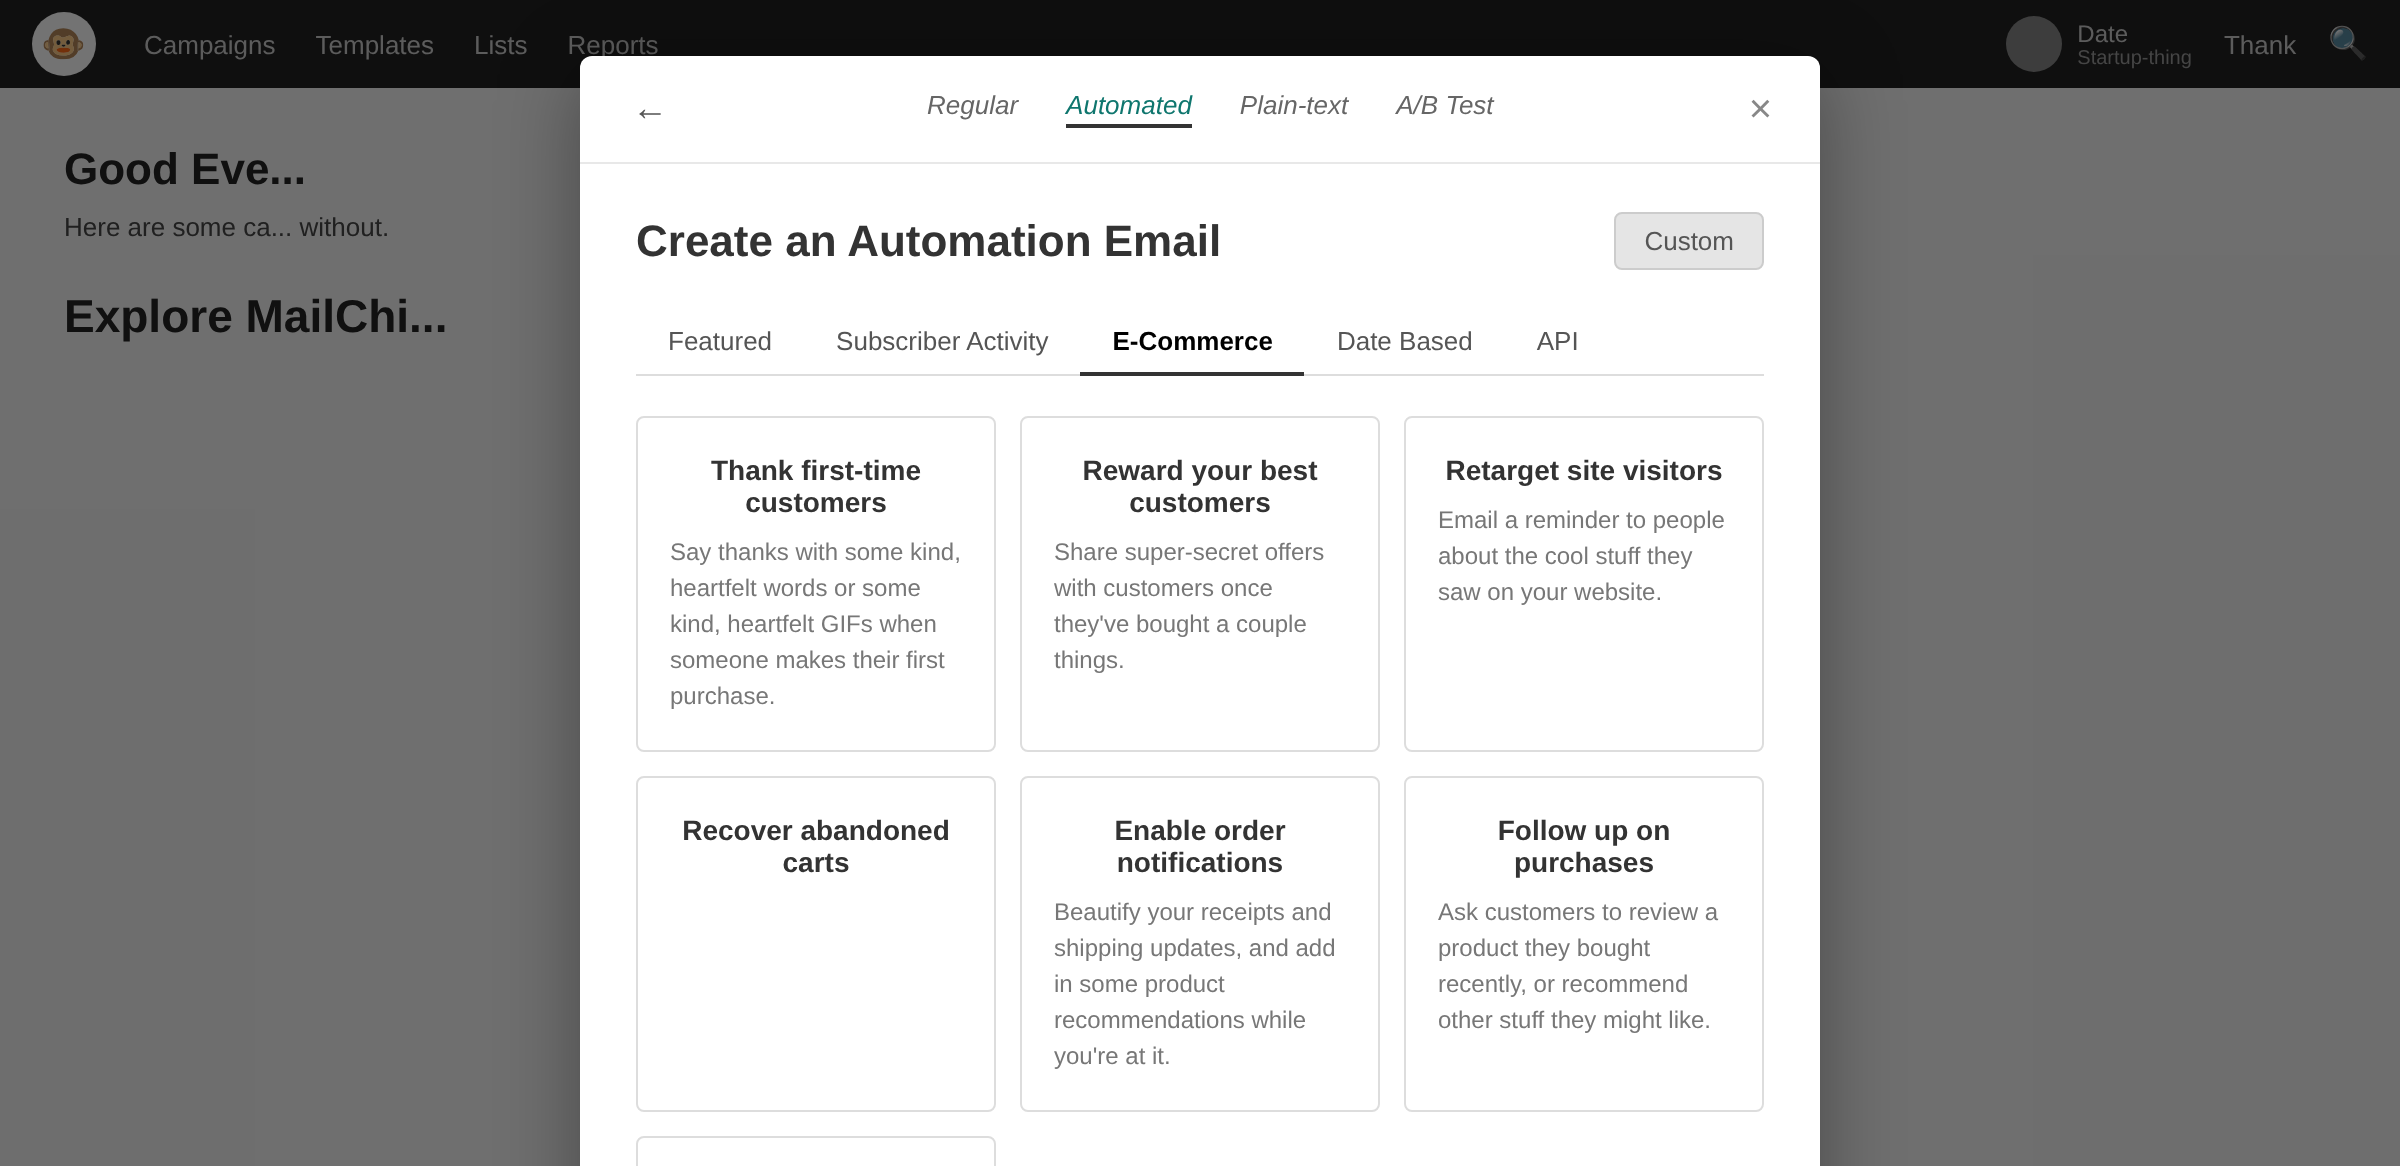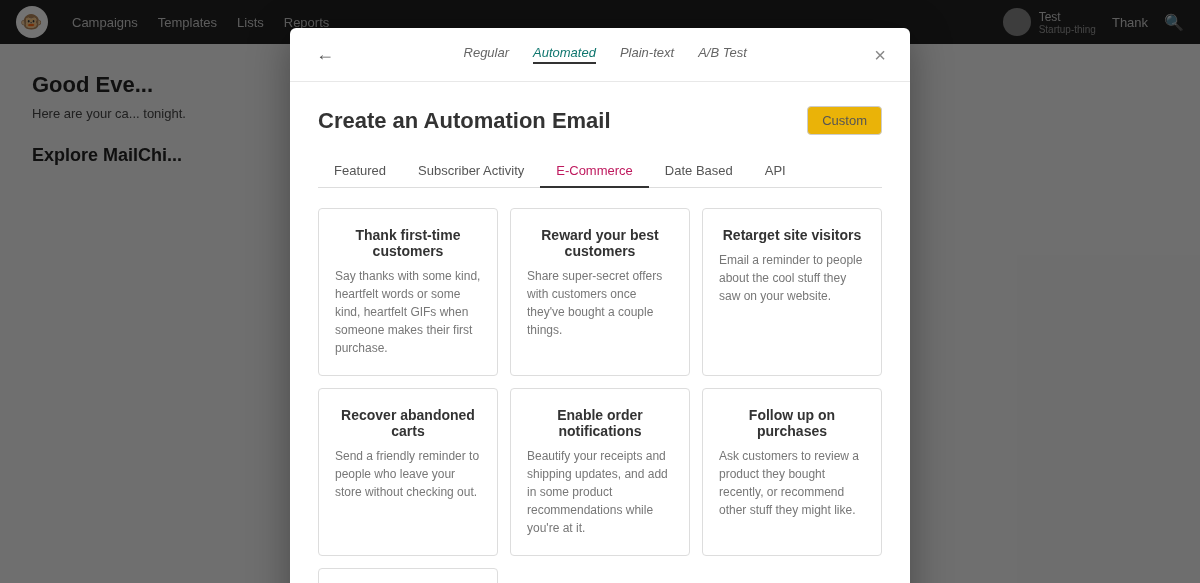--- a/index.html
+++ b/index.html
@@ -96,21 +96,21 @@
       margin-bottom: 8px;
     }
 
     .main-subtitle {
       font-size: 13px;
       color: #666;
       margin-bottom: 24px;
     }
 
     .explore-title {
-      font-size: 18px;
+      font-size: 23px;
       font-weight: 600;
       color: #333;
       margin-bottom: 16px;
     }
 
     
     .overlay {
       position: absolute;
       inset: 0;
       background: rgba(0,0,0,0.55);
@@ -191,21 +191,21 @@
       margin-bottom: 20px;
     }
 
     .modal-title {
       font-size: 22px;
       font-weight: 600;
       color: #333;
     }
 
     .custom-btn {
-      background: #eab308;
+      background: #e5e5e5;
       border: 1px solid #ccc;
       border-radius: 4px;
       padding: 6px 14px;
       font-size: 13px;
       color: #555;
       cursor: pointer;
     }
 
     .sub-tabs {
       display: flex;
@@ -217,23 +217,23 @@
     .sub-tab {
       font-size: 13px;
       color: #555;
       cursor: pointer;
       padding: 8px 16px;
       border-bottom: 2px solid transparent;
       margin-bottom: -1px;
     }
 
     .sub-tab.active {
-      color: #be185d;
+      color: #000000;
       border-bottom: 2px solid #333;
-      font-weight: 400;
+      font-weight: 700;
     }
 
     .cards-grid {
       display: grid;
       grid-template-columns: 1fr 1fr 1fr;
       gap: 12px;
     }
 
     .card {
       border: 1px solid #ddd;
@@ -273,31 +273,31 @@
     <div class="nav-links">
       <span class="nav-link">Campaigns</span>
       <span class="nav-link">Templates</span>
       <span class="nav-link">Lists</span>
       <span class="nav-link">Reports</span>
     </div>
     <div class="nav-right">
       <div class="nav-right-user">
         <div class="nav-avatar"></div>
         <div>
-          <div>Test</div>
+          <div>Date</div>
           <div style="font-size:10px;color:#999">Startup-thing</div>
         </div>
       </div>
       <span class="help-link">Thank</span>
       <span class="search-icon-nav">🔍</span>
     </div>
   </div>
   <div class="main-content">
     <div class="main-title">Good Eve...</div>
-    <div class="main-subtitle">Here are your ca... tonight.</div>
+    <div class="main-subtitle">Here are some ca... without.</div>
     <div class="explore-title">Explore MailChi...</div>
   </div>
 </div>
 
 <div class="overlay"></div>
 
 <div class="modal">
   <div class="modal-header">
     <button class="modal-back-btn">←</button>
     <div class="modal-tabs">
@@ -332,21 +332,20 @@
         <div class="card-desc">Share super-secret offers with customers once they've bought a couple things.</div>
       </div>
 
       <div class="card">
         <div class="card-title">Retarget site visitors</div>
         <div class="card-desc">Email a reminder to people about the cool stuff they saw on your website.</div>
       </div>
 
       <div class="card">
         <div class="card-title">Recover abandoned carts</div>
-        <div class="card-desc">Send a friendly reminder to people who leave your store without checking out.</div>
       </div>
 
       <div class="card">
         <div class="card-title">Enable order notifications</div>
         <div class="card-desc">Beautify your receipts and shipping updates, and add in some product recommendations while you're at it.</div>
       </div>
 
       <div class="card">
         <div class="card-title">Follow up on purchases</div>
         <div class="card-desc">Ask customers to review a product they bought recently, or recommend other stuff they might like.</div>

